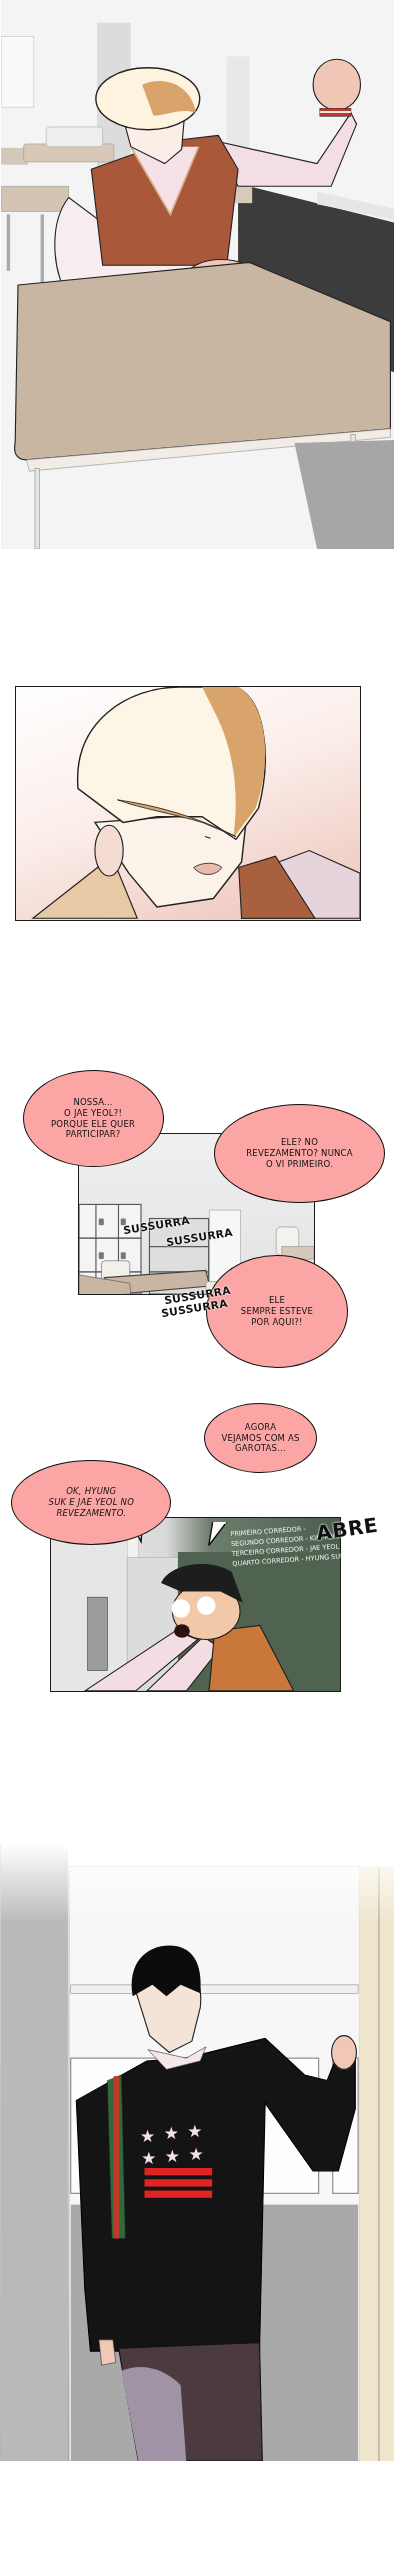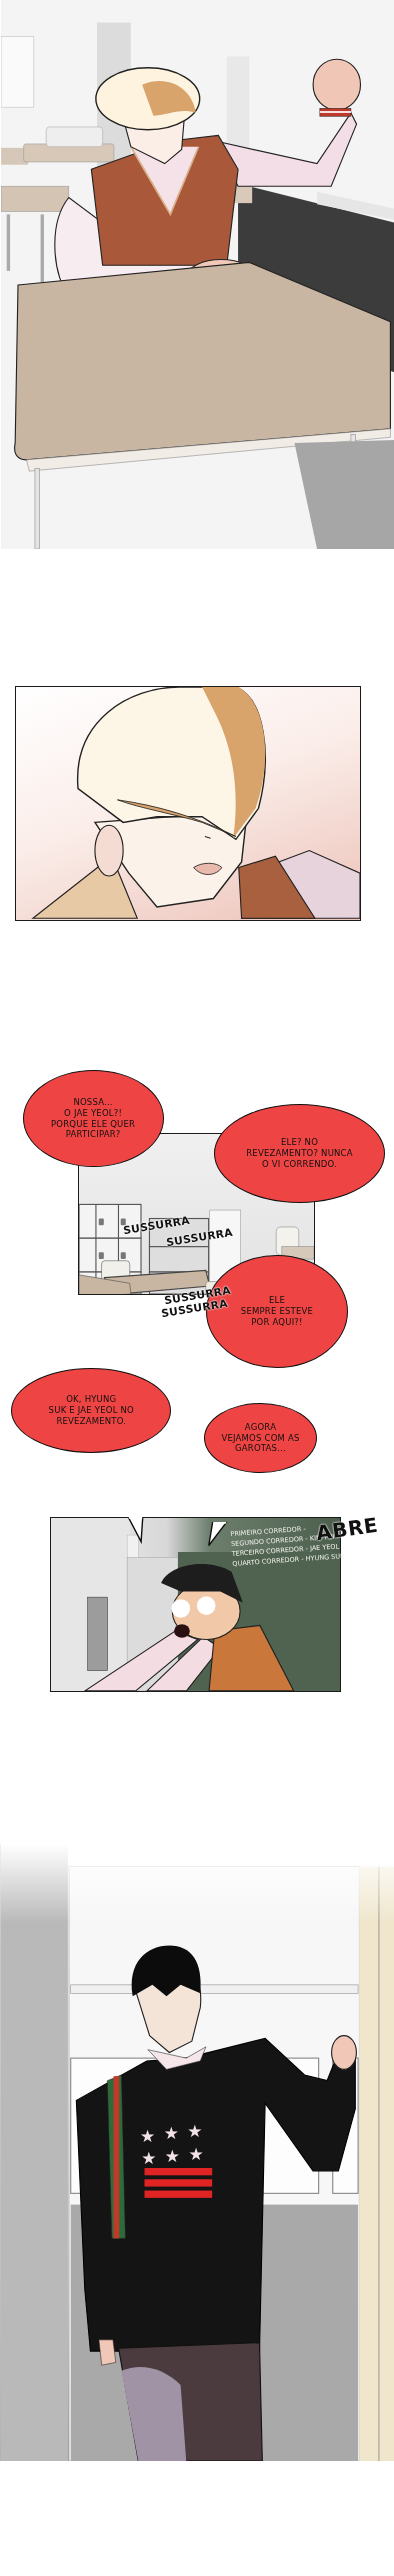--- a/index.html
+++ b/index.html
@@ -4,21 +4,21 @@
 <style>
   * { box-sizing: border-box; margin: 0; padding: 0; }
   html, body { width: 395px; height: 2576px; background: #ffffff; overflow-x: hidden; }
   body { position: relative; font-family: "DejaVu Sans", sans-serif; }
 
   .panel { position: absolute; overflow: hidden; }
   .framed { border: 1.1px solid #1a1a1a; }
 
   .bubble {
     position: absolute;
-    background: #ef4444;
+    background: #fca5a5;
     border: 1.4px solid #111111;
     border-radius: 50%;
     display: flex; align-items: center; justify-content: center;
     text-align: center;
     font-family: "DejaVu Sans", sans-serif;
     font-size: 8.5px; line-height: 10.7px; letter-spacing: 0.2px;
     color: #111;
     white-space: pre-line;
     z-index: 5;
   }
@@ -148,21 +148,21 @@
 <div class="sfx" style="left:166px; top:1231px; transform:rotate(-9deg);">SUSSURRA</div>
 <div class="sfx" style="left:164px; top:1289px; transform:rotate(-9deg);">SUSSURRA</div>
 <div class="sfx" style="left:161px; top:1302px; transform:rotate(-9deg);">SUSSURRA</div>
 
 <div class="bubble" style="left:22.6px; top:1070px; width:141px; height:97px;">NOSSA...
 O JAE YEOL?!
 PORQUE ELE QUER
 PARTICIPAR?</div>
 <div class="bubble" style="left:214px; top:1104px; width:171px; height:99px;">ELE? NO
 REVEZAMENTO? NUNCA
-O VI CORRENDO.</div>
+O VI PRIMEIRO.</div>
 <div class="bubble" style="left:206px; top:1255px; width:142px; height:113px;">ELE
 SEMPRE ESTEVE
 POR AQUI?!</div>
 
 <div class="panel framed" style="left:50px; top:1517px; width:291px; height:175px; background:linear-gradient(90deg,#f2f2f2 0%,#d8d8d8 40%,#6d7e6d 55%,#4b5e4c 100%);">
   <svg width="289" height="173" viewBox="0 0 512 306">
 
     <rect x="0" y="0" width="140" height="306" fill="#e6e6e6"></rect>
     <rect x="65" y="140" width="35" height="130" fill="#9c9c9c" stroke="#333"></rect>
     <rect x="135" y="30" width="20" height="276" fill="#f1f1f1" stroke="#bbb"></rect>
@@ -191,21 +191,21 @@
   <div>TERCEIRO CORREDOR  -  JAE YEOL</div>
   <div>QUARTO CORREDOR  -  HYUNG SUK</div>
 </div>
 
 <div class="sfx" style="left:316px; top:1517px; font-size:20px; transform:rotate(-8deg); letter-spacing:0.6px;">ABRE</div>
 
 <svg class="tail" style="left:127px; top:1517px;" width="22.6" height="28" viewBox="0 0 40 50">
   <polygon points="2,0 28,0 25,44" fill="#fff" stroke="#111" stroke-width="2.5"></polygon>
   <rect x="3" y="0" width="24" height="3" fill="#fff"></rect>
 </svg>
-<div class="bubble" style="left:11.3px; top:1368px; width:160px; height:85px;">OK, HYUNG
+<div class="bubble" style="left:11.3px; top:1460px; width:160px; height:85px;font-style:italic;">OK, HYUNG
 SUK E JAE YEOL NO
 REVEZAMENTO.</div>
 
 <svg class="tail" style="left:207px; top:1522px;" width="22.6" height="28" viewBox="0 0 40 50">
   <polygon points="10,0 35,0 3,42" fill="#fff" stroke="#111" stroke-width="2.5"></polygon>
   <rect x="11" y="0" width="23" height="3" fill="#fff"></rect>
 </svg>
 <div class="bubble" style="left:204px; top:1403px; width:113px; height:70px;">AGORA
 VEJAMOS COM AS
 GAROTAS...</div>

